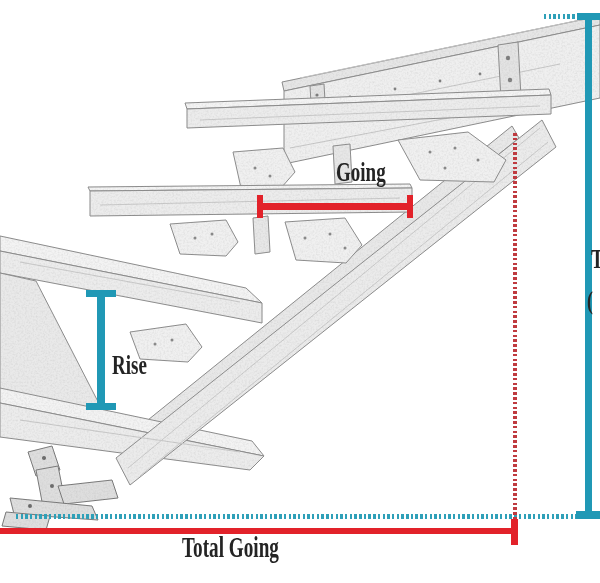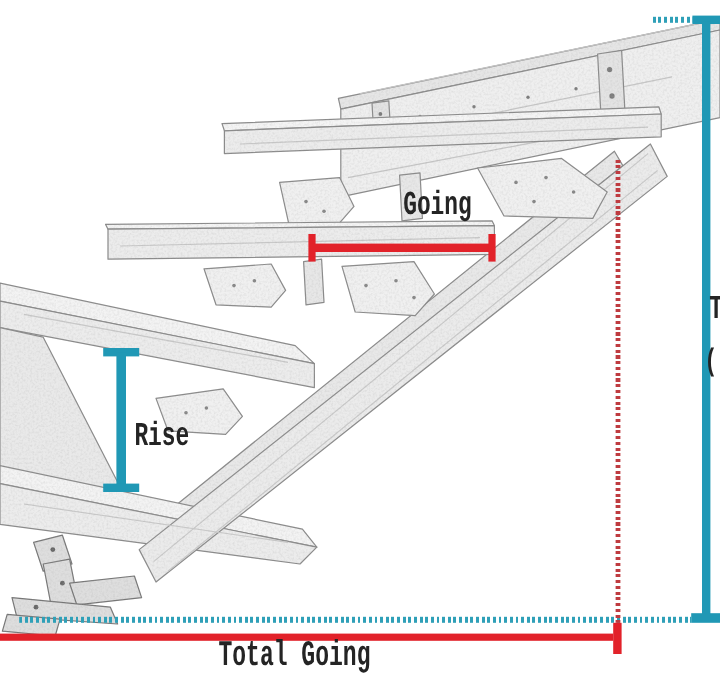--- a/index.html
+++ b/index.html
@@ -1,18 +1,18 @@
 <!DOCTYPE html>
 <html><head>
 <meta charset="utf-8">
 <style>
   html,body{margin:0;padding:0;background:#fff;}
   .stage{
     position:relative;width:600px;height:583px;background:#ffffff;
-    overflow:hidden;font-family:Liberation Mono, monospace;
+    overflow:hidden;font-family:Liberation Serif, serif;
   }
   .stage svg{position:absolute;left:0;top:0;}
   .dim{position:absolute;}
   
   .going-dim{left:257px;top:195px;width:156px;height:23px;}
   .going-dim .bar{position:absolute;left:3px;right:3px;top:8px;height:7px;background:#e2222a;}
   .going-dim .capL,.going-dim .capR{position:absolute;top:0;width:6px;height:23px;background:#e2222a;}
   .going-dim .capL{left:0;} .going-dim .capR{right:0;}
   
   .rise-dim{left:86px;top:290px;width:30px;height:120px;}

